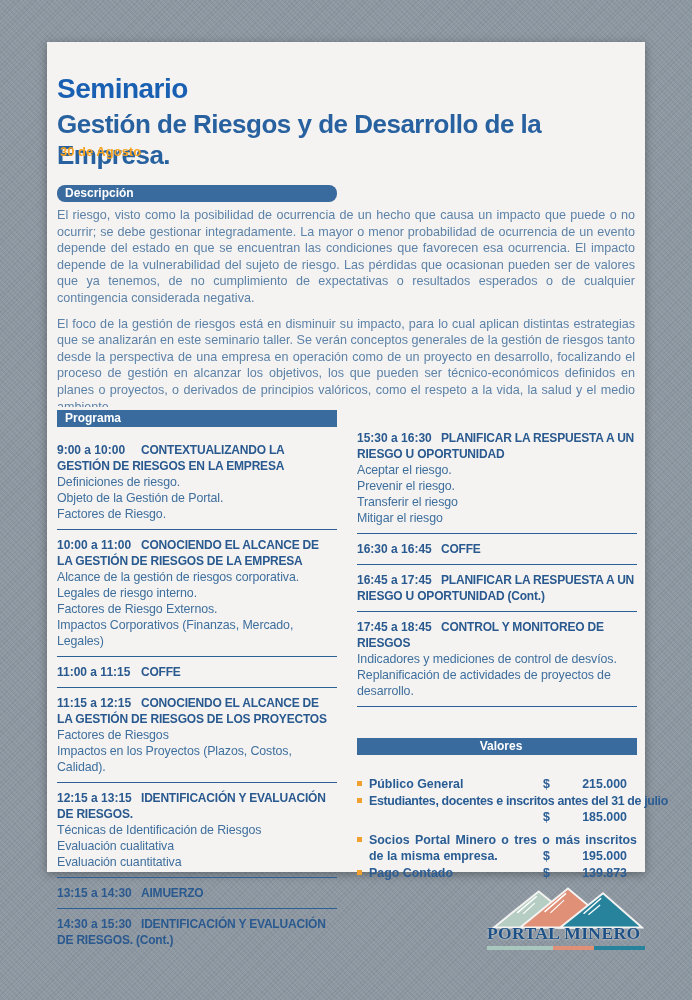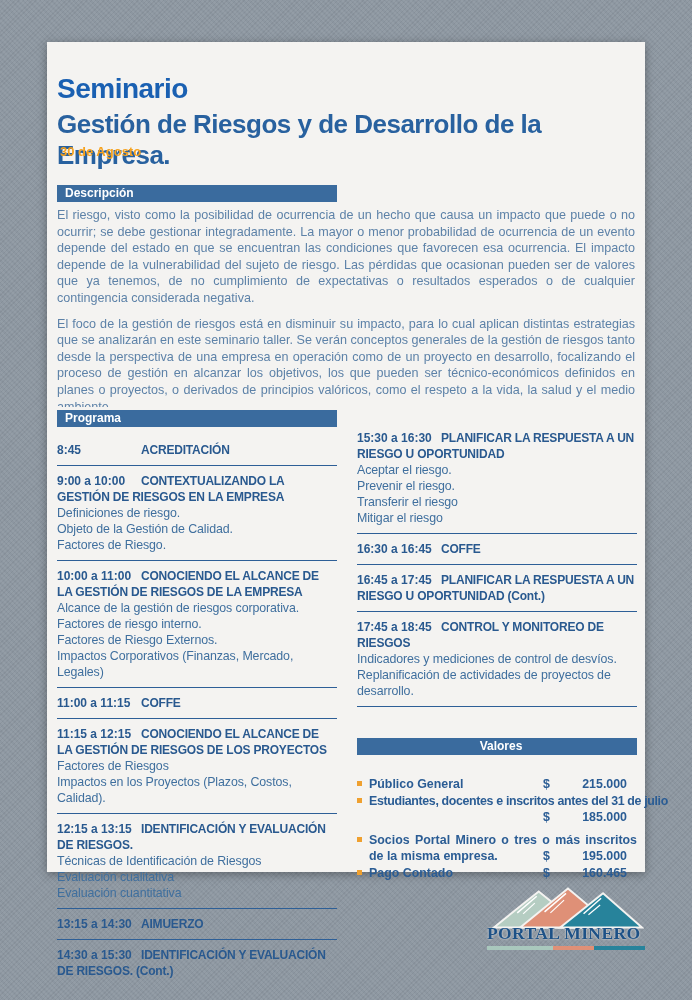--- a/index.html
+++ b/index.html
@@ -28,21 +28,21 @@
   }
   .event-date{
     position:absolute; left:13px; top:102px;
     font-size:13px; font-weight:bold; color:#f6a21e;
   }
   .bar{
     position:absolute; width:280px; height:17px; background:#3a6b9e;
     color:#ffffff; font-size:12px; font-weight:bold; line-height:17px;
     padding-left:8px;
   }
-  .desc-bar{ left:10px; top:143px; }
+  .desc-bar{ left:10px; top:143px;border-radius:8px; }
   .prog-bar{ left:10px; top:368px; }
   .val-bar { left:310px; top:696px;text-align:center; }
   .desc-body{
     position:absolute; left:10px; top:165px; width:578px; height:200px; overflow:hidden;
     font-size:12.6px; line-height:16.6px; color:#5d82a8; text-align:justify;
   }
   .desc-body p + p { margin-top:9px; }
   .col{ position:absolute; width:280px; }
   .col-left { left:10px;  top:400px; }
   .col-right{ left:310px; top:388px; }
@@ -88,47 +88,40 @@
   <div class="event-date">30 de Agosto</div>
 
   <div class="bar desc-bar">Descripción</div>
   <div class="desc-body">
     <p>El riesgo, visto como la posibilidad de ocurrencia de un hecho que causa un impacto que puede o no ocurrir; se debe gestionar integradamente. La mayor o menor probabilidad de ocurrencia de un evento depende del estado en que se encuentran las condiciones que favorecen esa ocurrencia. El impacto depende de la vulnerabilidad del sujeto de riesgo. Las pérdidas que ocasionan pueden ser de valores que ya tenemos, de no cumplimiento de expectativas o resultados esperados o de cualquier contingencia considerada negativa.</p>
     <p>El foco de la gestión de riesgos está en disminuir su impacto, para lo cual aplican distintas estrategias que se analizarán en este seminario taller. Se verán conceptos generales de la gestión de riesgos tanto desde la perspectiva de una empresa en operación como de un proyecto en desarrollo, focalizando el proceso de gestión en alcanzar los objetivos, los que pueden ser técnico-económicos definidos en planes o proyectos, o derivados de principios valóricos, como el respeto a la vida, la salud y el medio ambiente.</p>
   </div>
 
   <div class="bar prog-bar">Programa</div>
   <div class="col col-left" id="col-left">
-  <div class="entry">
-    <div class="entry-head">
-      <span class="time">8:45</span><span class="etitle">ACREDITACIÓN</span>
-    </div>
-    <div class="eitems"></div>
-    <hr class="divider">
-  </div>
 
   <div class="entry">
     <div class="entry-head">
       <span class="time">9:00 a 10:00</span><span class="etitle">CONTEXTUALIZANDO LA GESTIÓN DE RIESGOS EN LA EMPRESA</span>
     </div>
     <div class="eitems">
           <div class="eitem">Definiciones de riesgo.</div>
-          <div class="eitem">Objeto de la Gestión de Calidad.</div>
+          <div class="eitem">Objeto de la Gestión de Portal.</div>
           <div class="eitem">Factores de Riesgo.</div>
         </div>
     <hr class="divider">
   </div>
 
   <div class="entry">
     <div class="entry-head">
       <span class="time">10:00 a 11:00</span><span class="etitle">CONOCIENDO EL ALCANCE DE LA GESTIÓN DE RIESGOS DE LA EMPRESA</span>
     </div>
     <div class="eitems">
           <div class="eitem">Alcance de la gestión de riesgos corporativa.</div>
-          <div class="eitem">Factores de riesgo interno.</div>
+          <div class="eitem">Legales de riesgo interno.</div>
           <div class="eitem">Factores de Riesgo Externos.</div>
           <div class="eitem">Impactos Corporativos (Finanzas, Mercado, Legales)</div>
         </div>
     <hr class="divider">
   </div>
 
   <div class="entry">
     <div class="entry-head">
       <span class="time">11:00 a 11:15</span><span class="etitle">COFFE</span>
     </div>
@@ -244,21 +237,21 @@
       <span class="cur">$</span>
       <span class="amt">195.000</span>
     </div>
   </div>
 
   <div class="val-row inline">
     <span class="bullet"></span>
     <div class="vlabel">Pago Contado</div>
     <div class="vamt">
       <span class="cur">$</span>
-      <span class="amt">160.465</span>
+      <span class="amt">139.873</span>
     </div>
   </div>
 </div>
 
   <div class="logo">
     <svg width="156" height="46" viewBox="0 0 160 46">
       <path d="M6 44 L52 7 L98 44 Z" fill="#b5cdc2" stroke="#f4f3f1" stroke-width="2"></path>
       <path d="M50 12 L30 29" stroke="#ffffff" stroke-width="1.5" fill="none"></path>
       <path d="M48 19 L36 30" stroke="#ffffff" stroke-width="1.2" fill="none"></path>
       <path d="M33 44 L82 4 L130 44 Z" fill="#df9077" stroke="#f4f3f1" stroke-width="2"></path>

